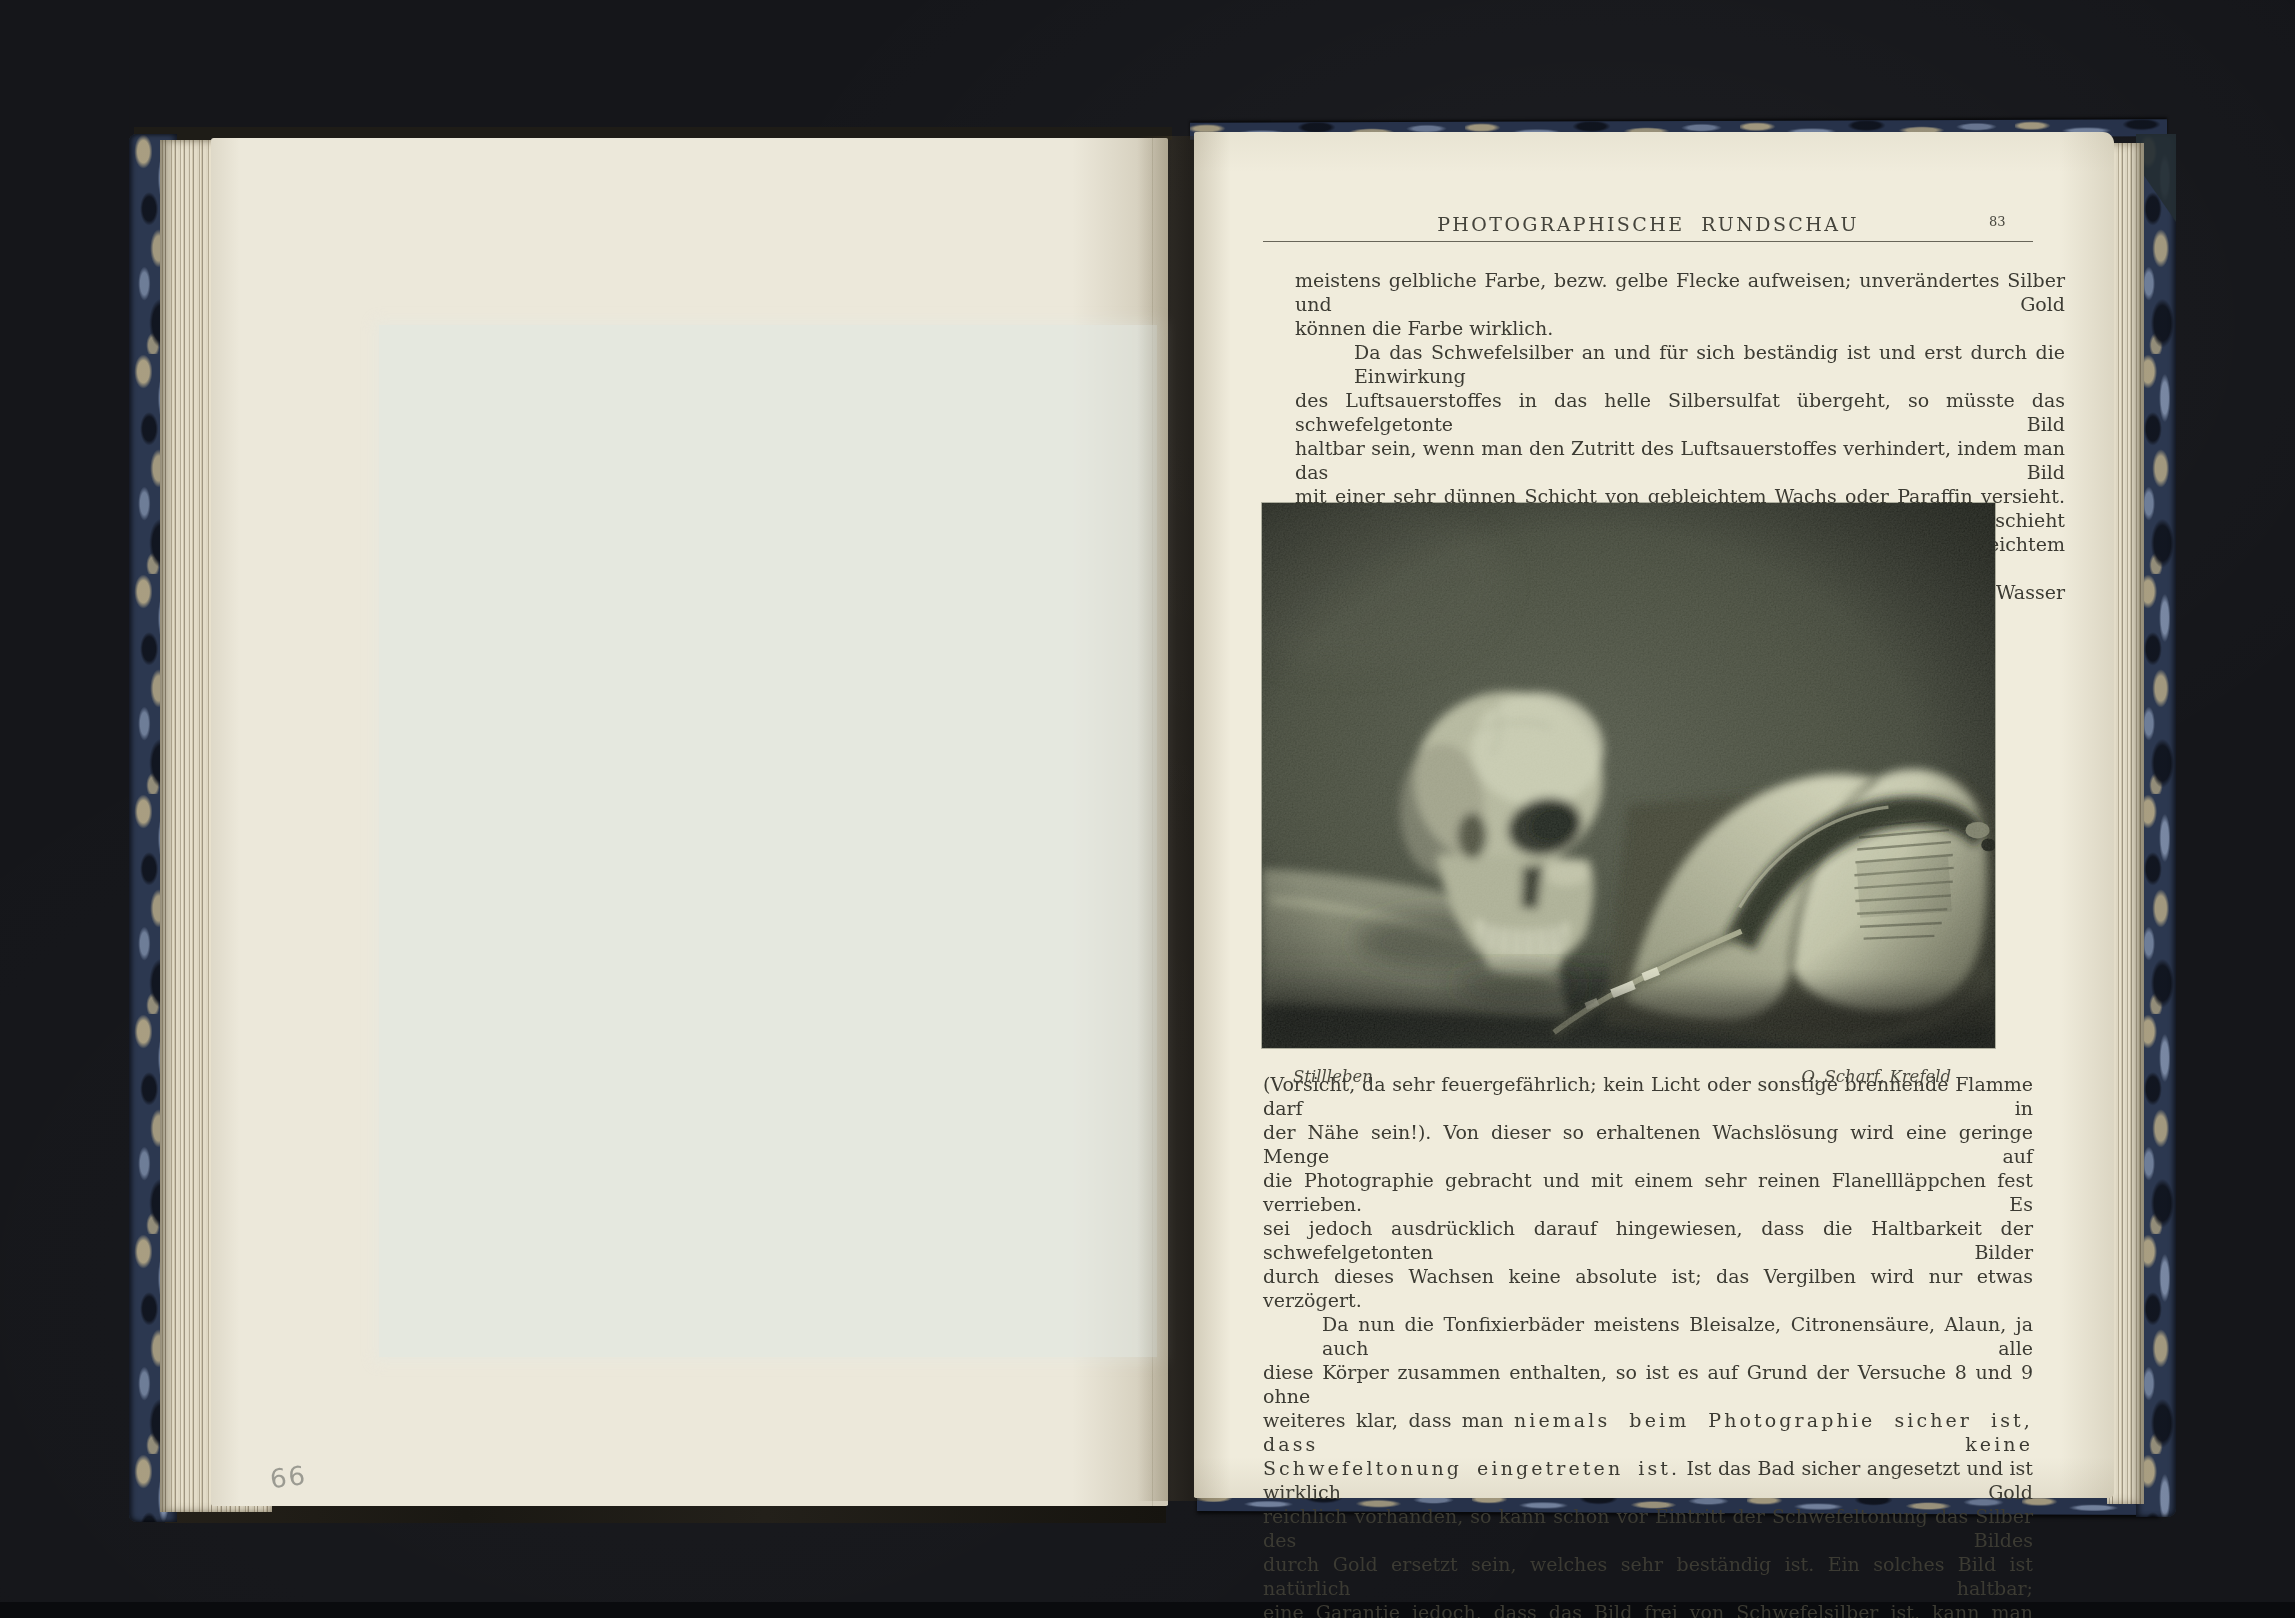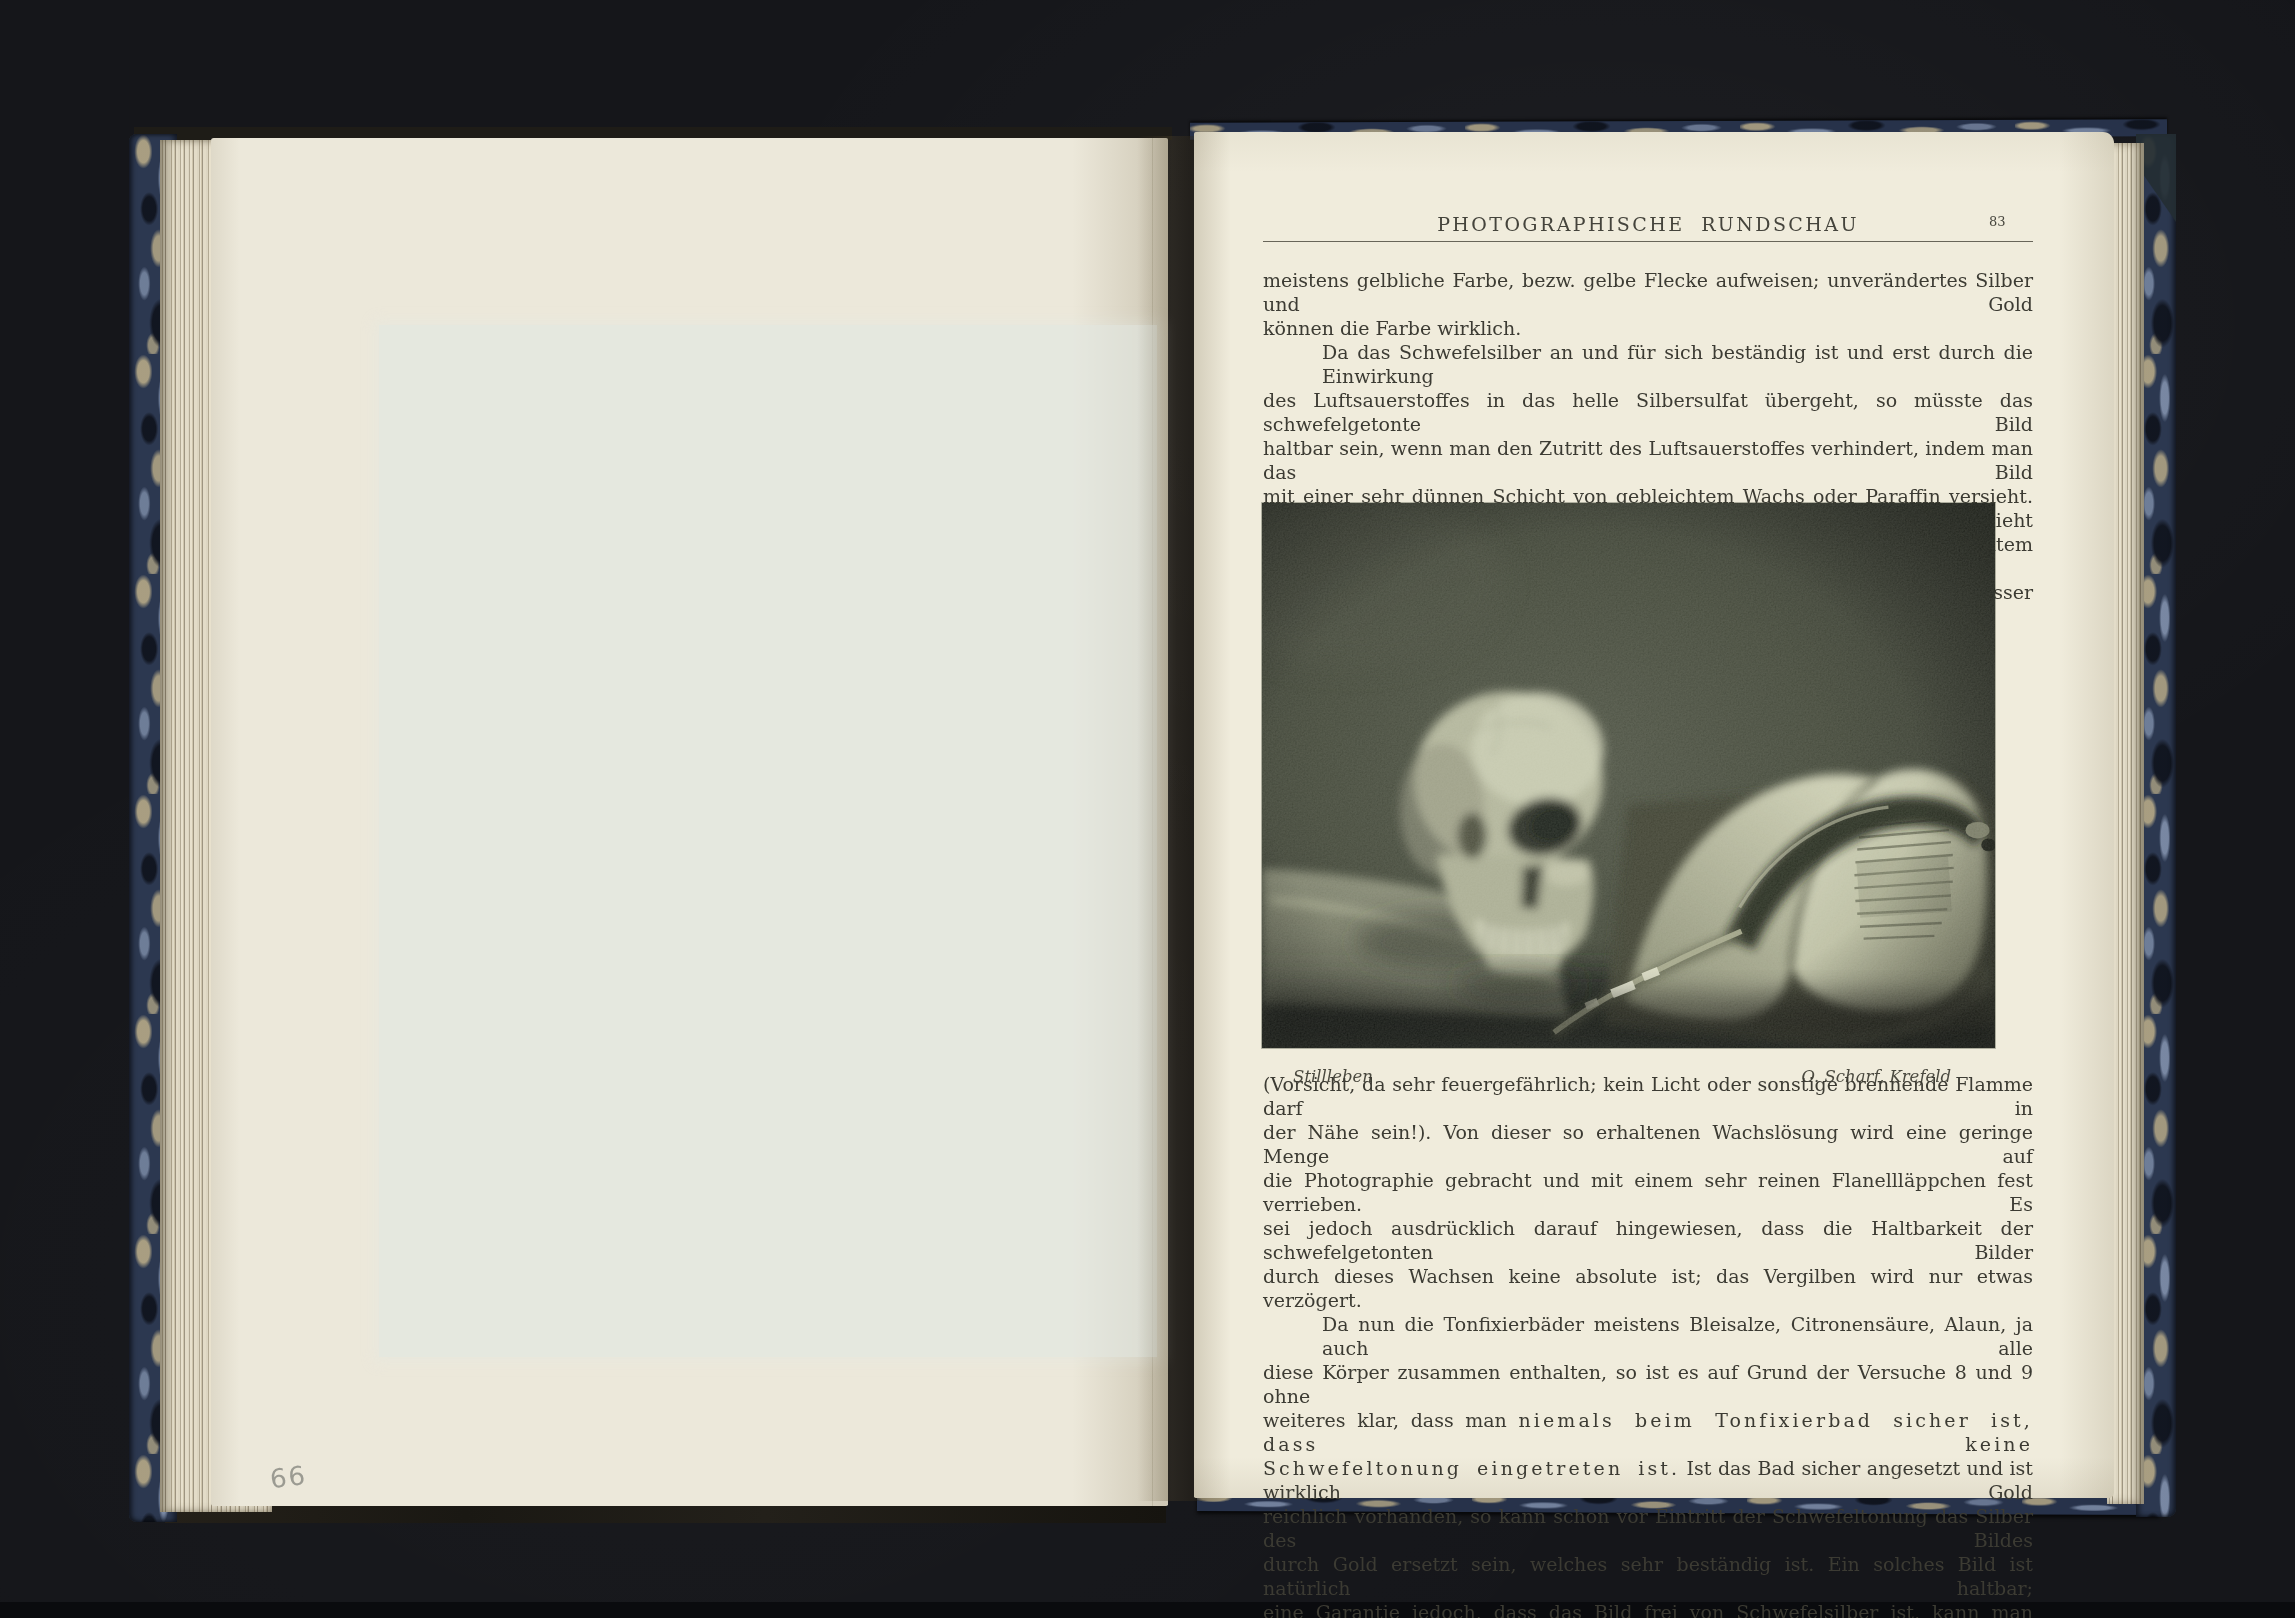--- a/index.html
+++ b/index.html
@@ -75,21 +75,21 @@
 
   
   .content{position:absolute;left:69px;top:0;width:770px;color:#3c3b33;}
   .journal-header{position:absolute;left:0;top:81px;width:770px;height:29px;}
   .journal-title{position:absolute;left:0;right:0;text-align:center;font-size:19px;
     letter-spacing:2.4px;word-spacing:8.3px;color:#45443c;}
   .folio{position:absolute;right:27.5px;top:0.9px;font-size:13px;color:#45443c;}
   .header-rule{position:absolute;left:0;top:109px;width:770px;border-bottom:1.8px solid rgba(80,78,66,.85);}
 
   .textblock{position:absolute;left:0;width:770px;font-size:19px;line-height:24px;}
-  .textblock.top{top:136px;}
+  .textblock.top{top:136px;margin-left:32px;}
   .textblock.bottom{top:940px;}
   .line{width:100%;text-align:justify;text-align-last:justify;white-space:normal;}
   .line.no-j{text-align-last:left;}
   .line.ind{padding-left:59px;box-sizing:border-box;}
   .sperr{letter-spacing:3.1px;word-spacing:5.5px;}
 
   .figure{position:absolute;left:-0.9px;top:341px;width:733px;margin-top:30px;}
   .plate{width:733px;height:545px;display:block;background:#3e4336;box-shadow:0 0 0 0.9px rgba(60,64,52,.4);}
   .caption-row{position:relative;width:733px;margin-top:19px;height:22px;
     font-style:italic;font-size:16.5px;color:#4a493f;}
@@ -269,21 +269,21 @@
           <div class="para">
             <div class="line"><span>(Vorsicht, da sehr feuergefährlich; kein Licht oder sonstige brennende Flamme darf in</span></div>
             <div class="line"><span>der Nähe sein!).  Von dieser so erhaltenen Wachslösung wird eine geringe Menge auf</span></div>
             <div class="line"><span>die Photographie gebracht und mit einem sehr reinen Flanellläppchen fest verrieben.  Es</span></div>
             <div class="line"><span>sei jedoch ausdrücklich darauf hingewiesen, dass die Haltbarkeit der schwefelgetonten Bilder</span></div>
             <div class="line no-j"><span>durch dieses Wachsen keine absolute ist; das Vergilben wird nur etwas verzögert.</span></div>
           </div>
           <div class="para">
             <div class="line ind"><span>Da nun die Tonfixierbäder meistens Bleisalze, Citronensäure, Alaun, ja auch alle</span></div>
             <div class="line"><span>diese Körper zusammen enthalten, so ist es auf Grund der Versuche 8 und 9 ohne</span></div>
-            <div class="line"><span>weiteres klar, dass man </span><span class="sperr">niemals beim Tonfixierbad sicher ist, dass keine</span></div>
+            <div class="line"><span>weiteres klar, dass man </span><span class="sperr">niemals beim Photographie sicher ist, dass keine</span></div>
             <div class="line"><span class="sperr">Schwefeltonung eingetreten ist.</span><span>  Ist das Bad sicher angesetzt und ist wirklich Gold</span></div>
             <div class="line"><span>reichlich vorhanden, so kann schon vor Eintritt der Schwefeltonung das Silber des Bildes</span></div>
             <div class="line"><span>durch Gold ersetzt sein, welches sehr beständig ist.  Ein solches Bild ist natürlich haltbar;</span></div>
             <div class="line"><span>eine Garantie jedoch, dass das Bild frei von Schwefelsilber ist, kann man natürlich auch</span></div>
           </div>
         </div>
 
     </div>
   </div>
 

